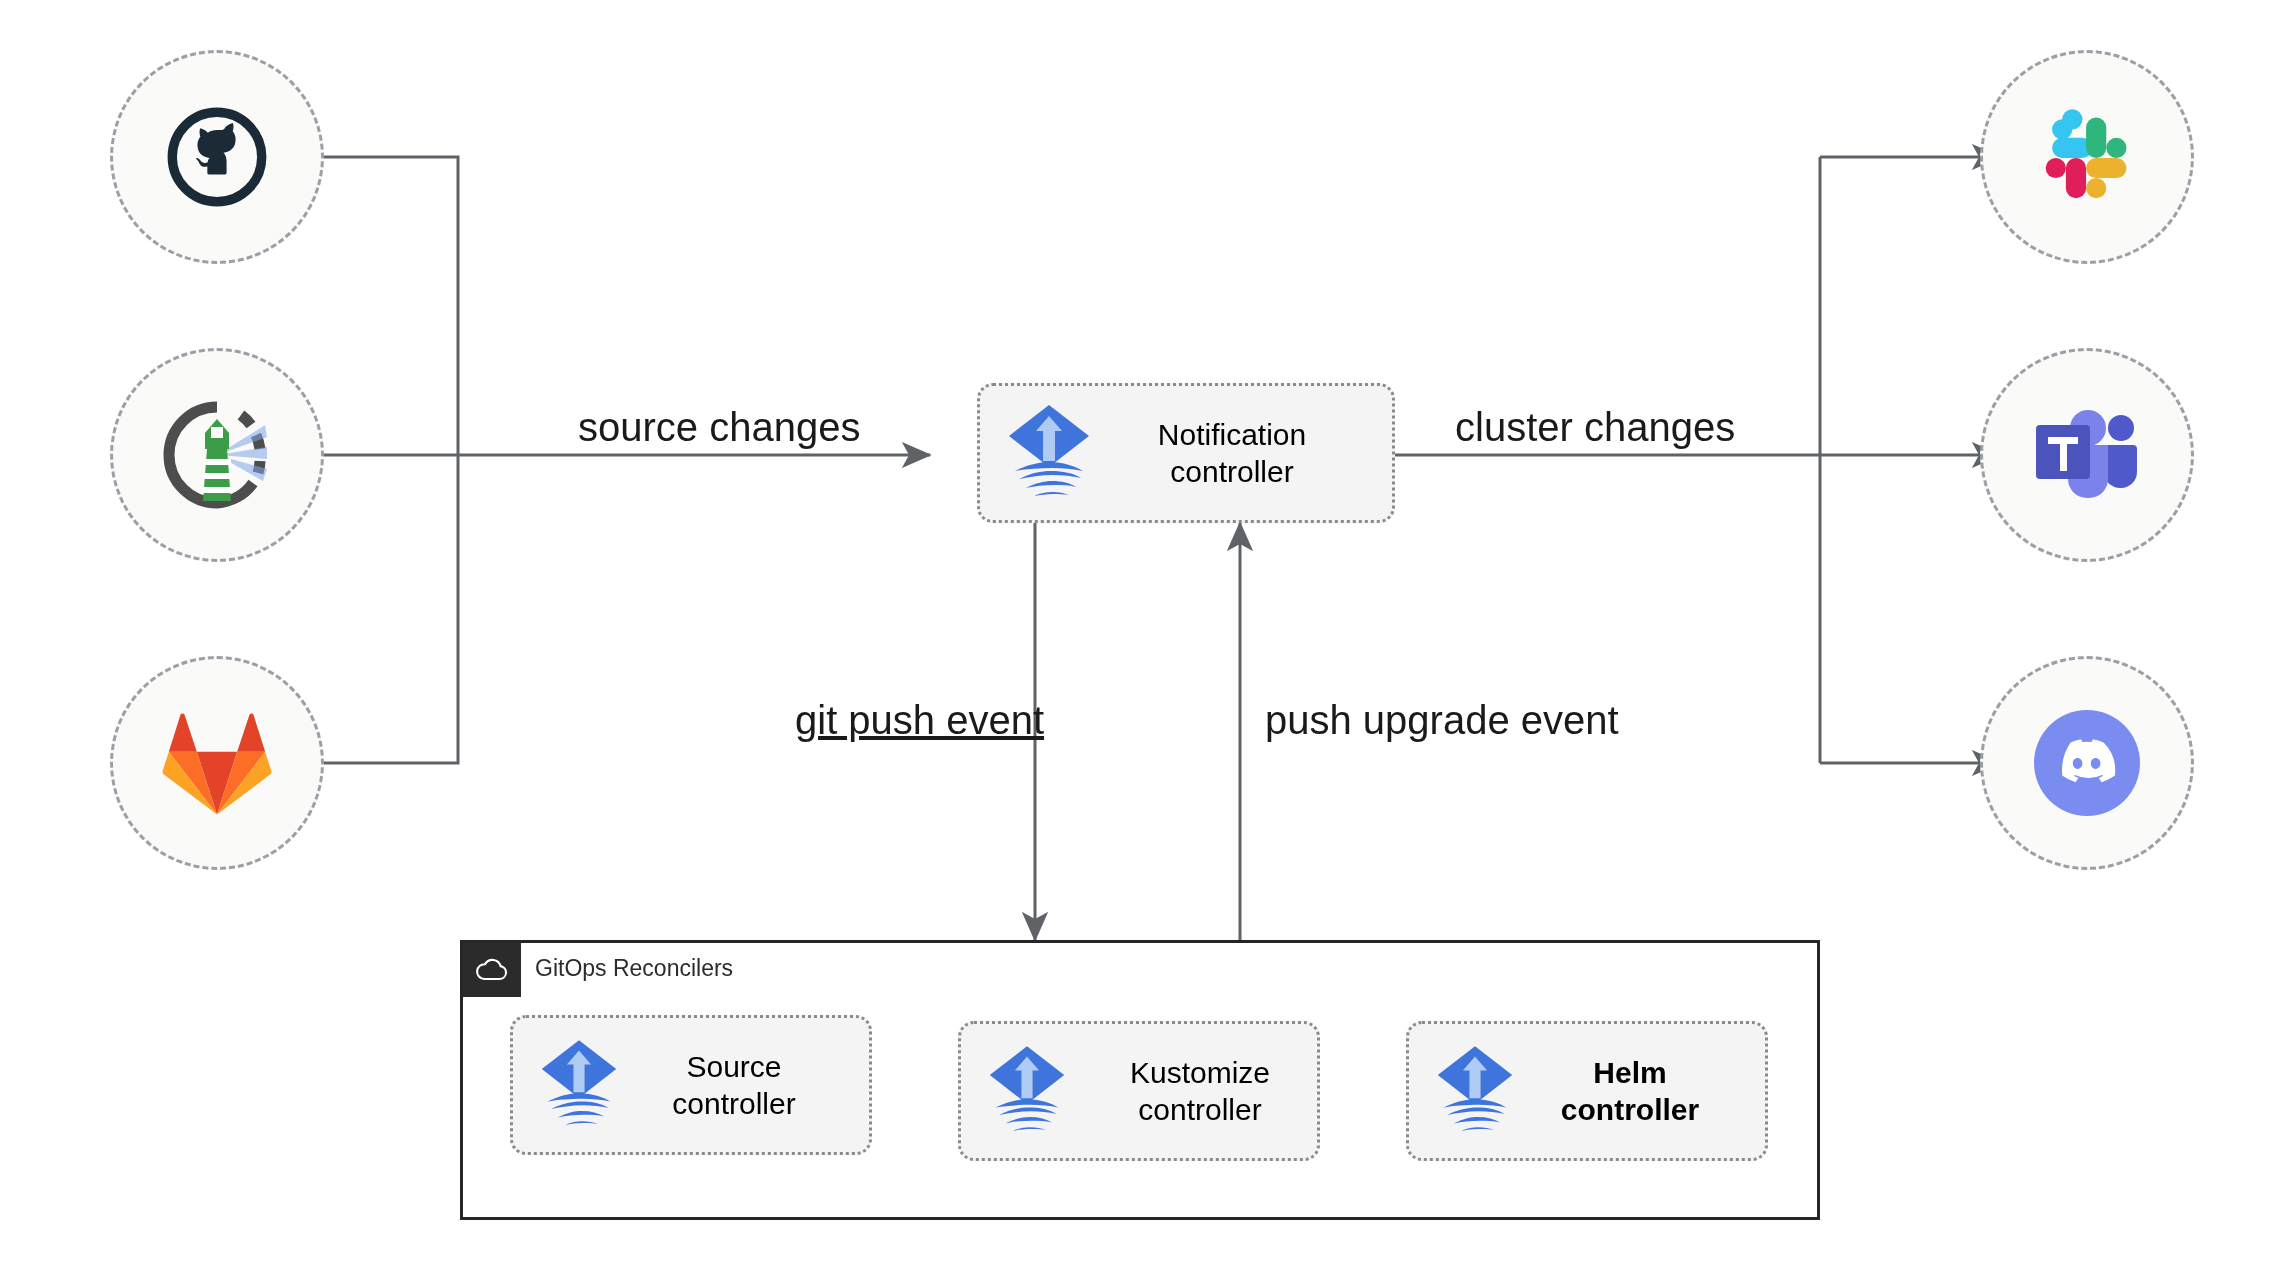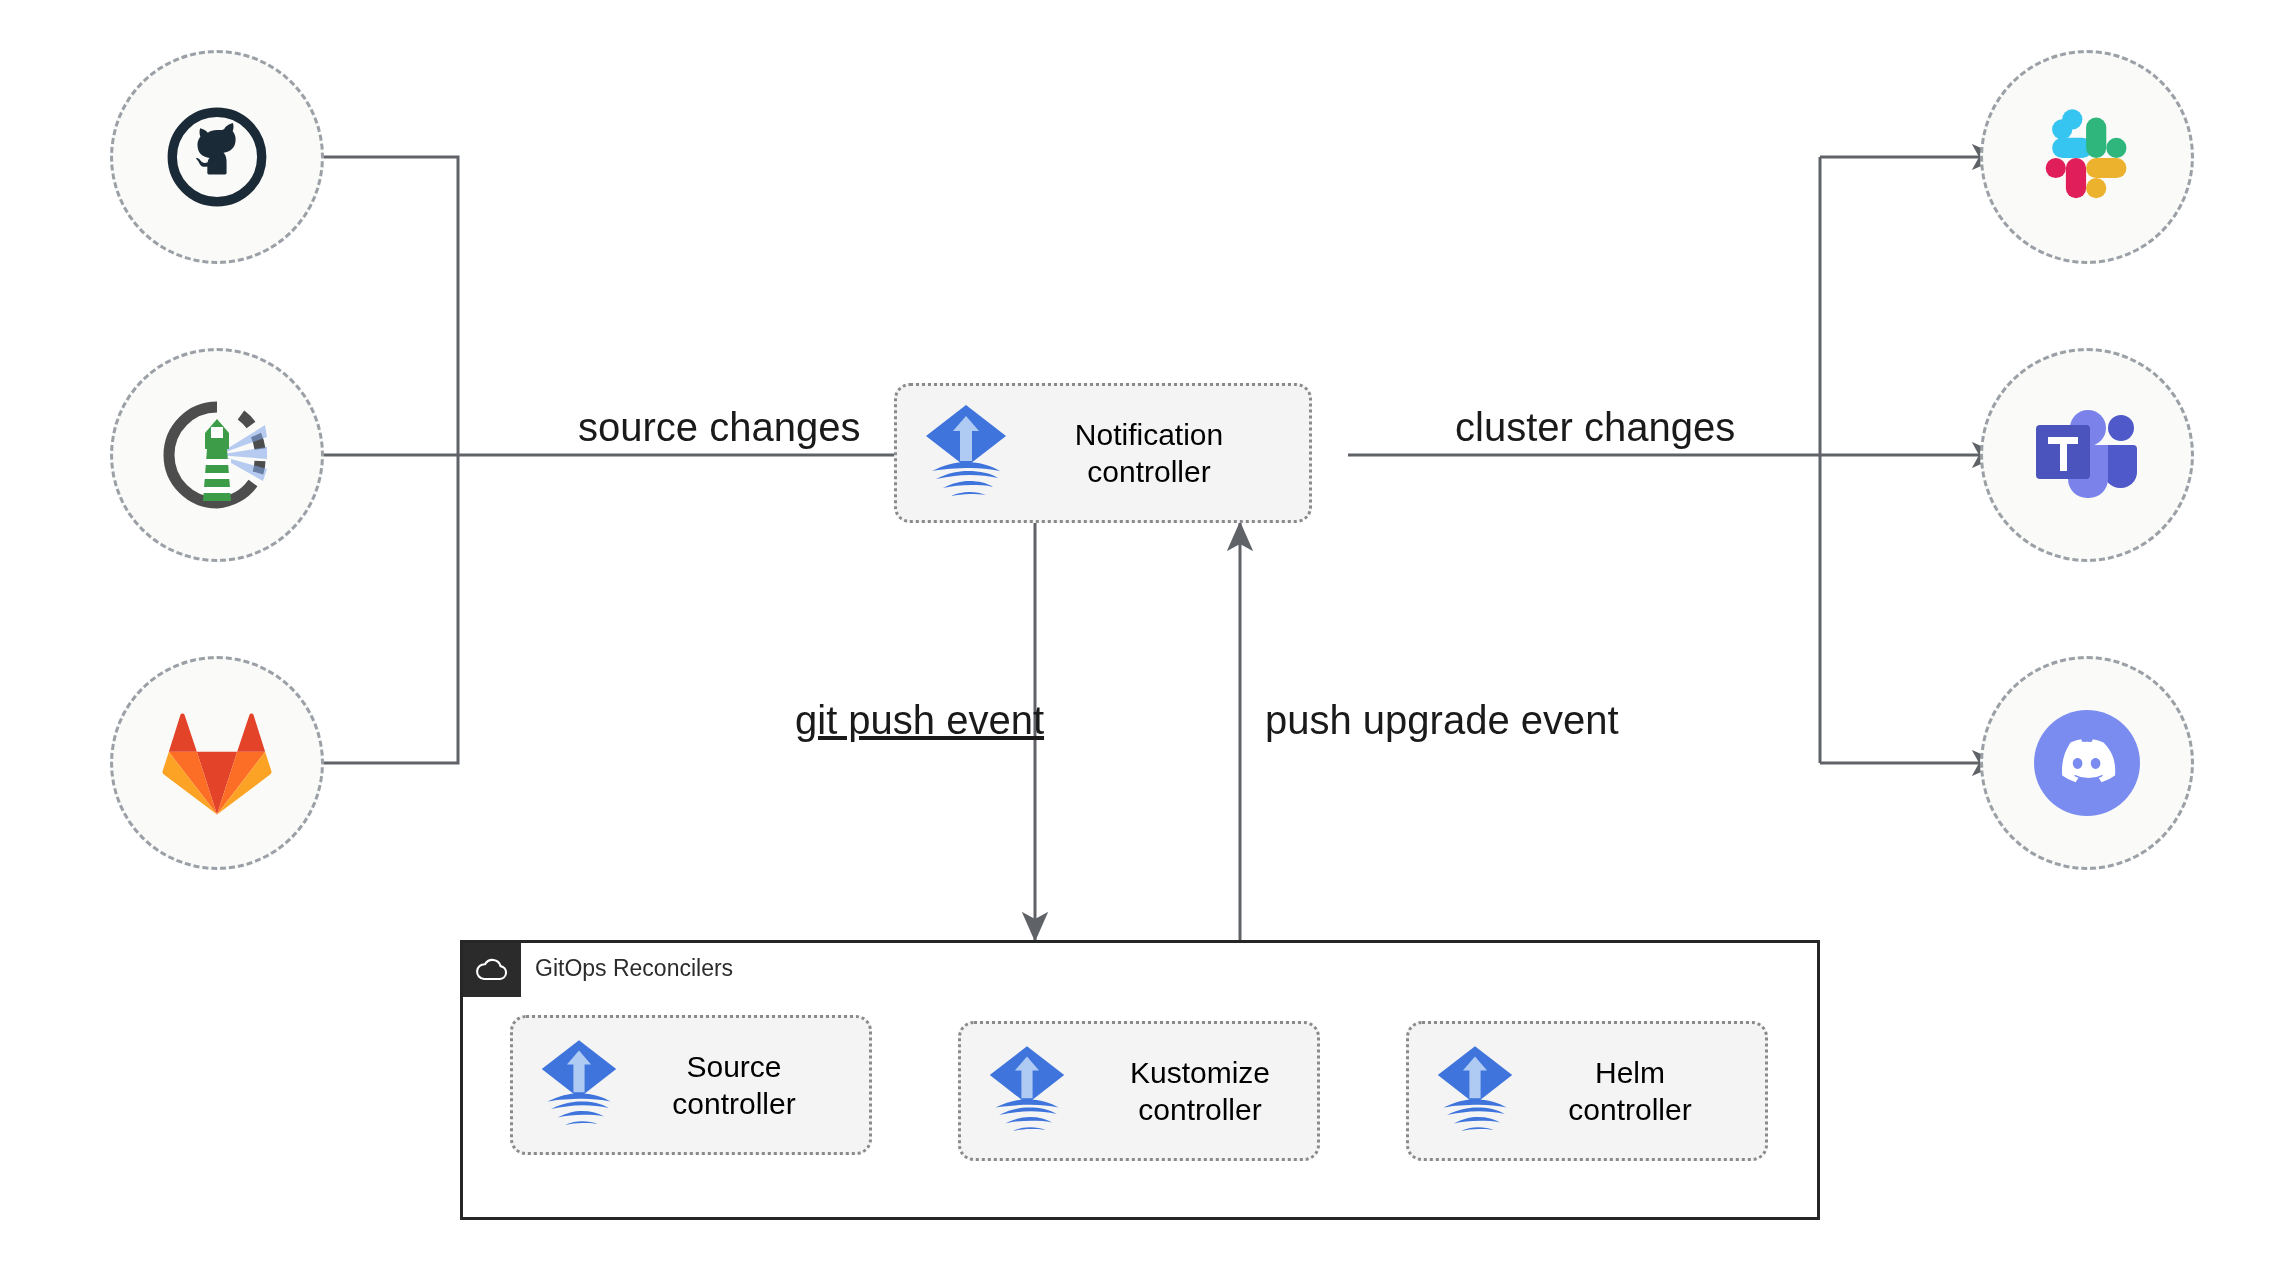--- a/index.html
+++ b/index.html
@@ -152,21 +152,21 @@
     </svg>
   </div>
 
   <div class="node-circle" style="left:1980px;top:656px;width:214px;height:214px;">
     <svg width="130" height="130" viewBox="0 0 130 130">
       <circle cx="65" cy="65" r="53" fill="#7A8CF0"></circle>
       <path fill="#ffffff" d="M81.5 44.5a44 44 0 0 0-10.6-3.2l-1.4 2.8a41 41 0 0 0-9 0l-1.4-2.8a44 44 0 0 0-10.6 3.2C41 55.8 39.3 66.8 40.2 77.6a44.6 44.6 0 0 0 13.4 6.7l2.9-4.5a28.6 28.6 0 0 1-4.5-2.1l1.1-.8a31.6 31.6 0 0 0 27 0l1.1.8a28.9 28.9 0 0 1-4.5 2.2l2.9 4.4a44.4 44.4 0 0 0 13.4-6.7c1.1-12.5-1.7-23.4-11.5-33.1zM55.6 70.9c-2.6 0-4.8-2.4-4.8-5.4s2.1-5.4 4.8-5.4 4.9 2.4 4.8 5.4c0 3-2.1 5.4-4.8 5.4zm18 0c-2.6 0-4.8-2.4-4.8-5.4s2.1-5.4 4.8-5.4 4.9 2.4 4.8 5.4c0 3-2.1 5.4-4.8 5.4z"></path>
     </svg>
   </div>
 
-  <div class="ctrl-box" style="left:894px;top:383px;width:418px;height:140px;">
+  <div class="ctrl-box" style="left:977px;top:383px;width:418px;height:140px;">
     <span class="ctrl-logo">
       <svg width="86" height="104" viewBox="0 0 86 104">
         <polygon points="43,6 83,37 43,68 3,37" fill="#3E74DC"></polygon>
         <path fill="#AFCBF3" d="M43 17l13 15h-7v30h-12V32h-7z"></path>
         <g fill="#3E74DC">
           <path d="M43 62 L81 71 L43 100 L5 71 Z" opacity="0"></path>
           <path d="M9 72c12-6 24-9 34-9 14 0 26 4 34 9-10-2-20-3-30-3-13 0-27 1-38 3z"></path>
           <path d="M13 80c12-6 22-8 32-8 12 0 22 2 30 7-9-2-18-3-28-3-12 0-23 2-34 4z"></path>
           <path d="M20 89c10-5 18-7 26-7 10 0 18 2 24 6-7-2-14-2-22-2-10 0-19 1-28 3z"></path>
           <path d="M28 97c7-3 12-4 18-4 7 0 12 1 17 3-5-1-11-1-16-1-7 0-13 1-19 2z"></path>
@@ -213,21 +213,21 @@
           <path d="M13 80c12-6 22-8 32-8 12 0 22 2 30 7-9-2-18-3-28-3-12 0-23 2-34 4z"></path>
           <path d="M20 89c10-5 18-7 26-7 10 0 18 2 24 6-7-2-14-2-22-2-10 0-19 1-28 3z"></path>
           <path d="M28 97c7-3 12-4 18-4 7 0 12 1 17 3-5-1-11-1-16-1-7 0-13 1-19 2z"></path>
         </g>
       </svg>
     </span>
     <span class="ctrl-label">Kustomize
 controller</span>
   </div>
 
-  <div class="ctrl-box" style="left:1406px;top:1021px;width:362px;height:140px;">
+  <div class="ctrl-box" style="left:1406px;top:1021px;width:362px;height:140px;font-weight:bold;">
     <span class="ctrl-logo">
       <svg width="80" height="98" viewBox="0 0 86 104">
         <polygon points="43,6 83,37 43,68 3,37" fill="#3E74DC"></polygon>
         <path fill="#AFCBF3" d="M43 17l13 15h-7v30h-12V32h-7z"></path>
         <g fill="#3E74DC">
           <path d="M9 72c12-6 24-9 34-9 14 0 26 4 34 9-10-2-20-3-30-3-13 0-27 1-38 3z"></path>
           <path d="M13 80c12-6 22-8 32-8 12 0 22 2 30 7-9-2-18-3-28-3-12 0-23 2-34 4z"></path>
           <path d="M20 89c10-5 18-7 26-7 10 0 18 2 24 6-7-2-14-2-22-2-10 0-19 1-28 3z"></path>
           <path d="M28 97c7-3 12-4 18-4 7 0 12 1 17 3-5-1-11-1-16-1-7 0-13 1-19 2z"></path>
         </g>

